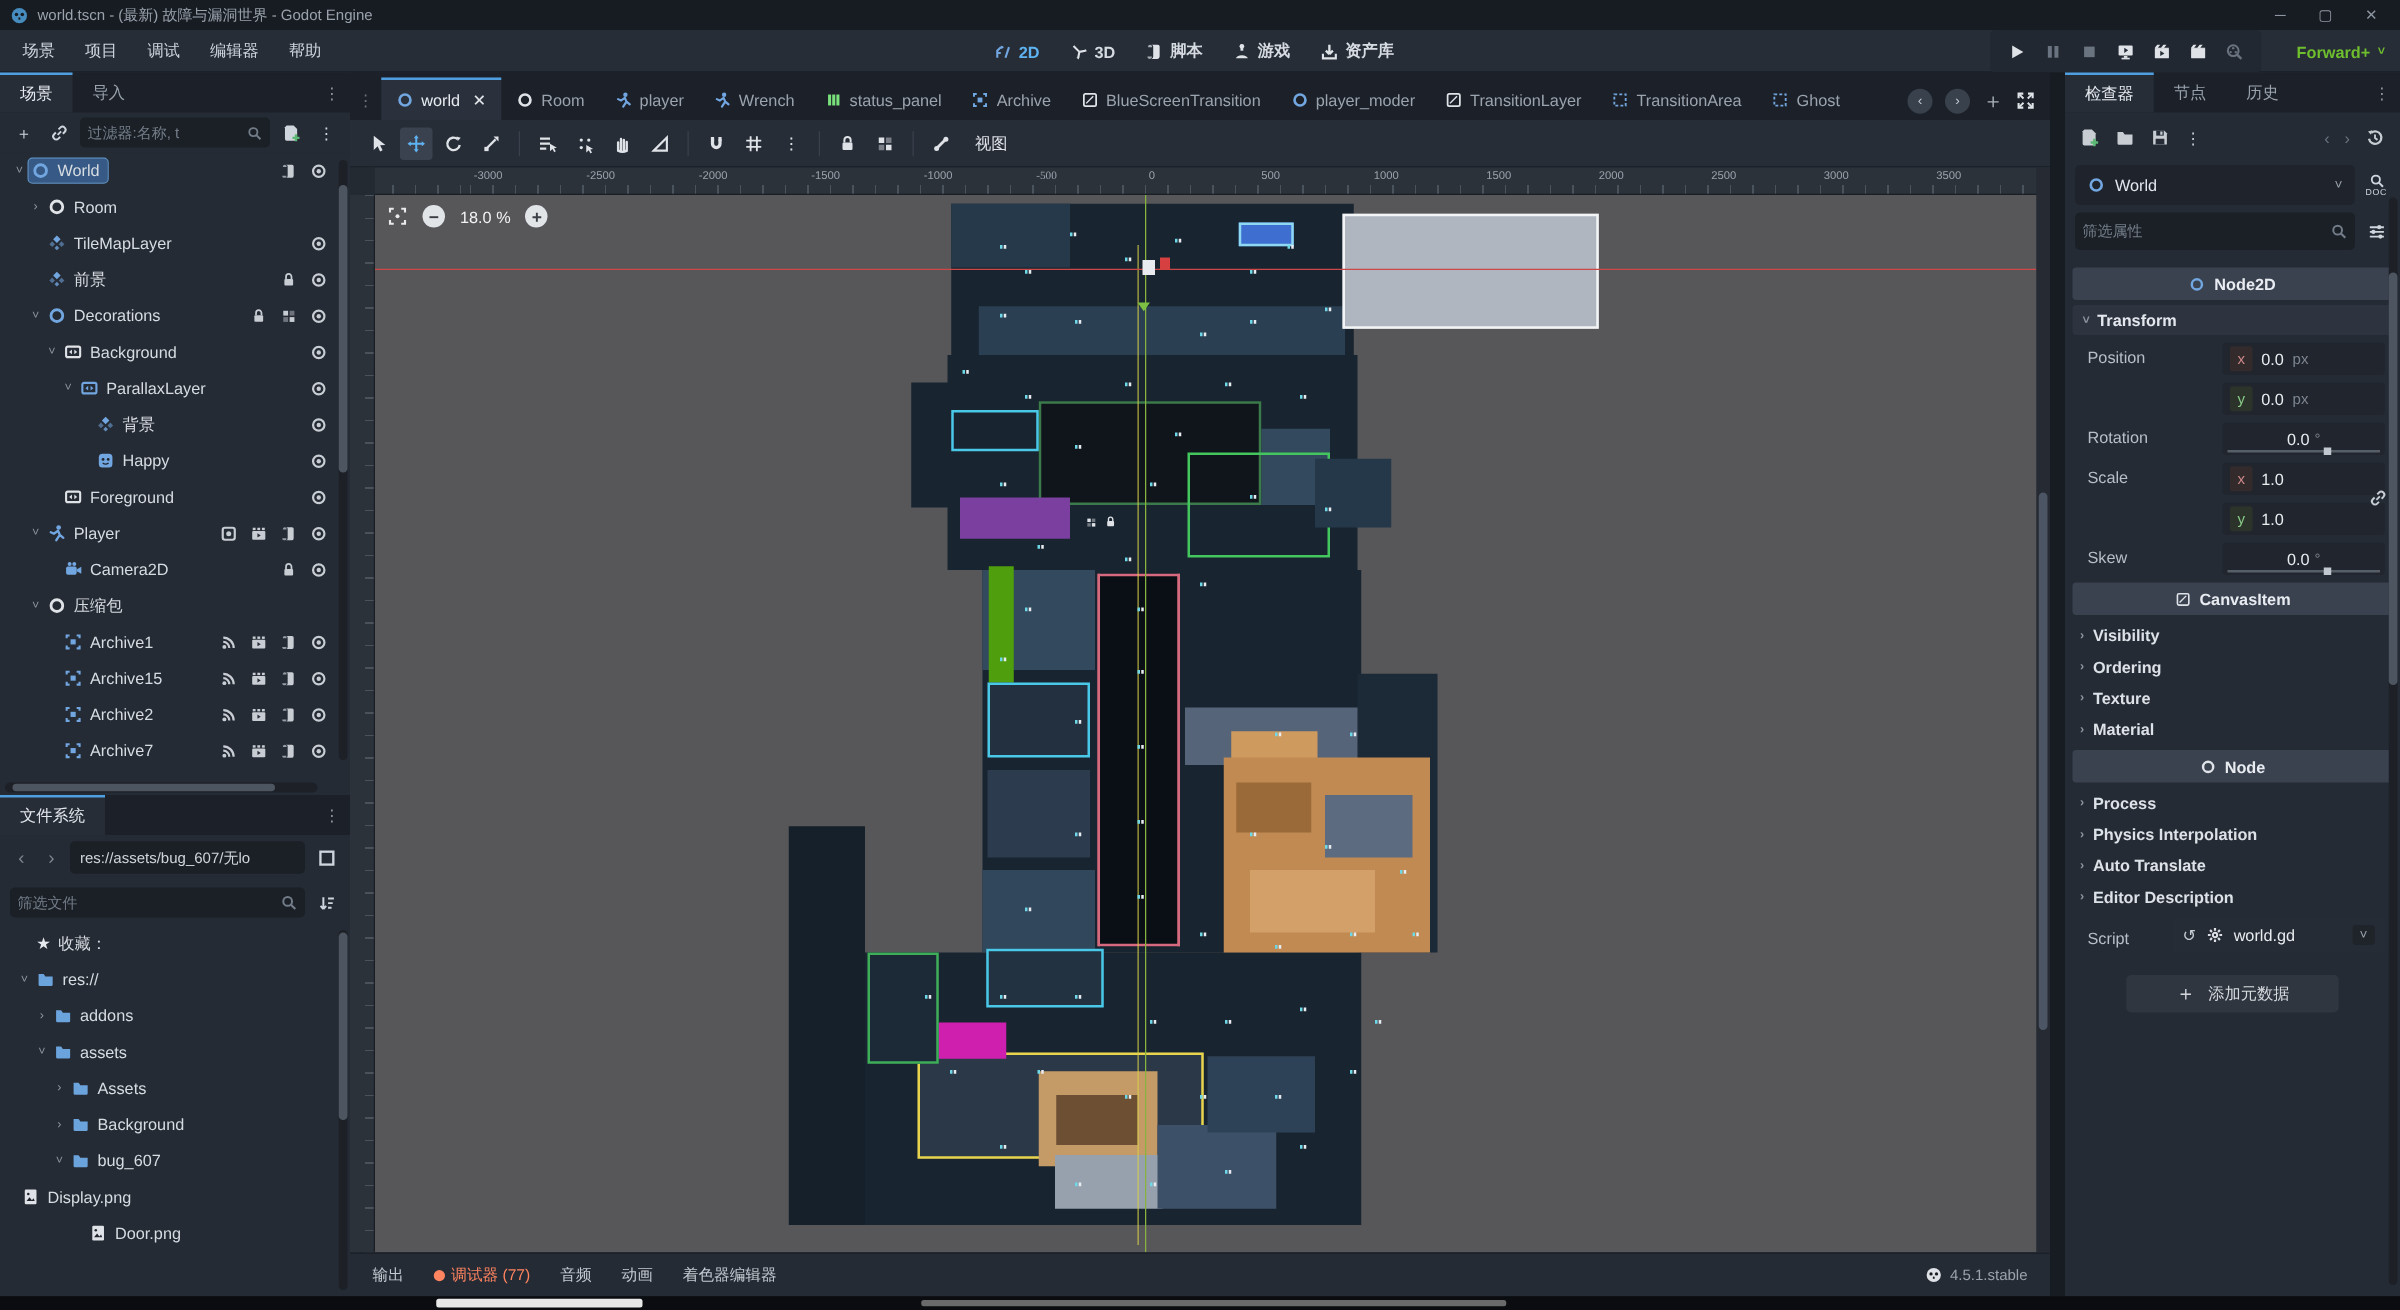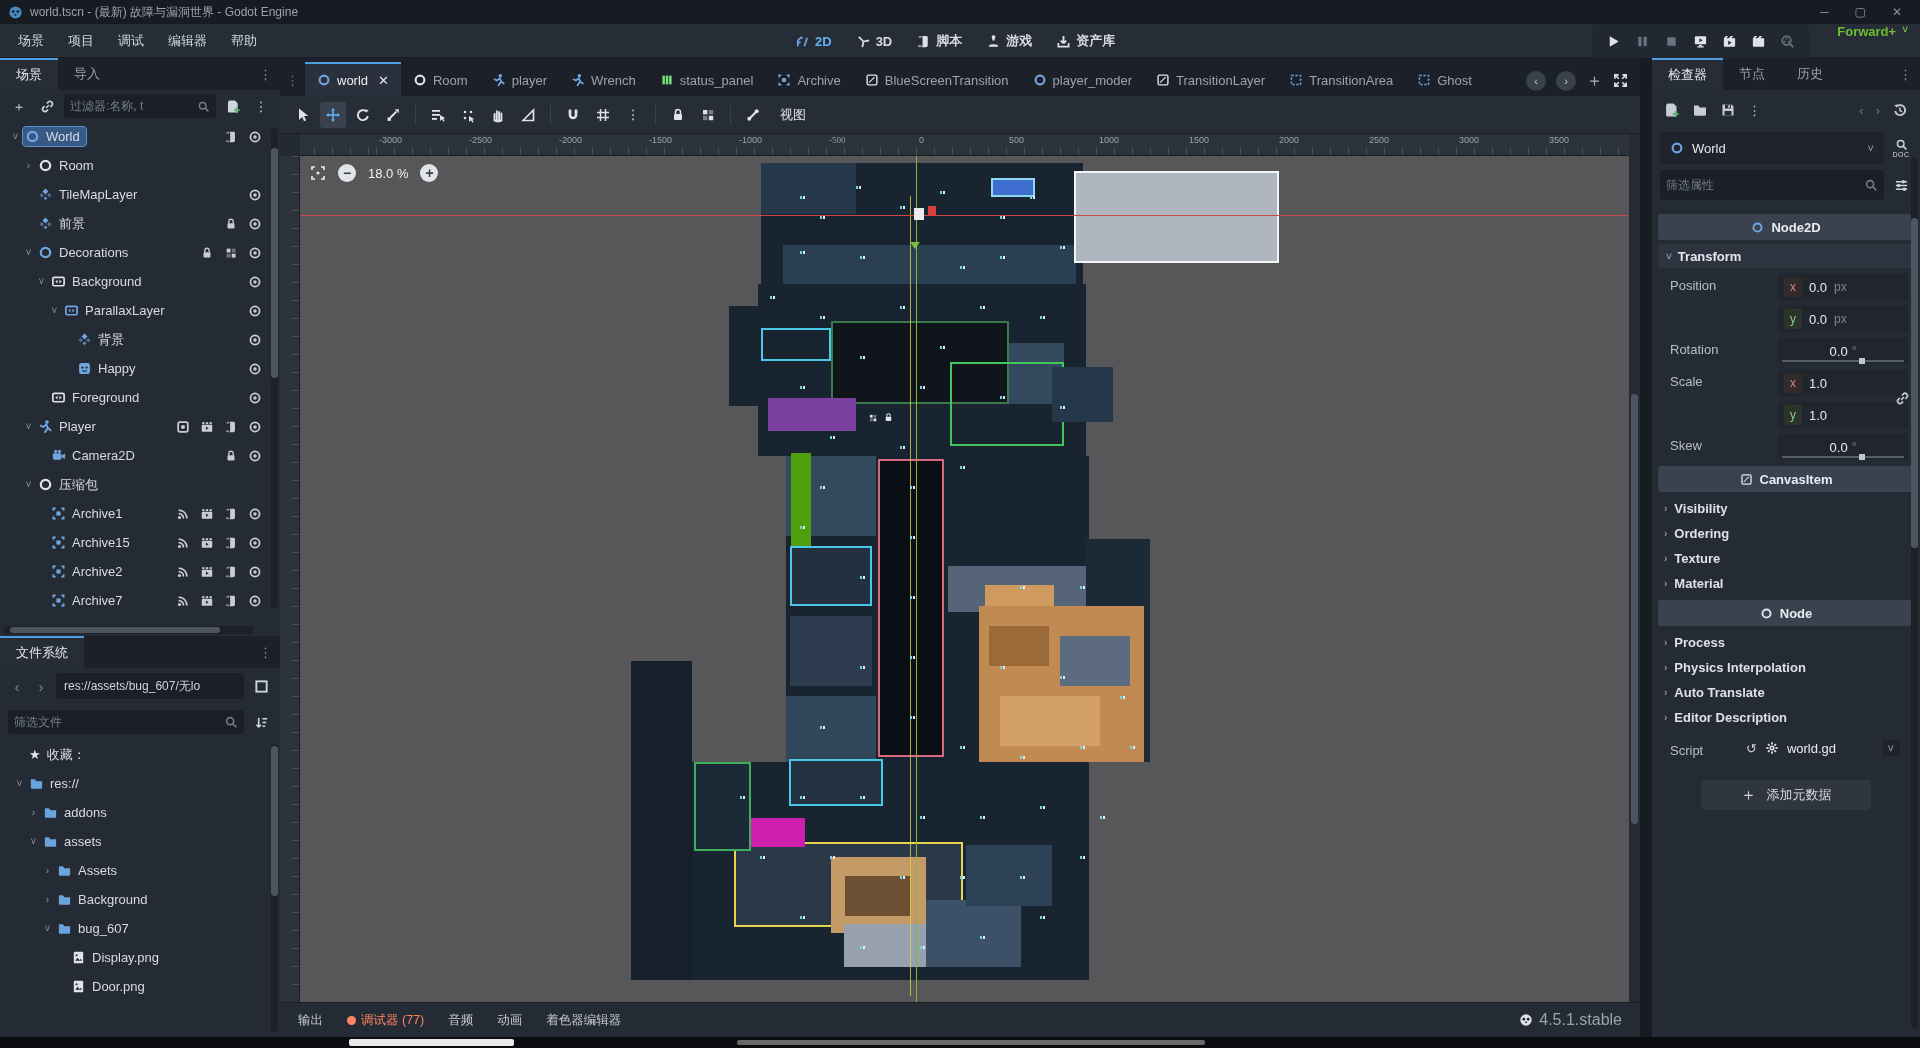--- a/index.html
+++ b/index.html
@@ -11,21 +11,21 @@
   .winbtns{margin-left:auto;display:flex;gap:26px;padding-right:10px;color:#8d95a0;font-size:12px;}
   .winbtns span{cursor:default;}
   
   .menubar{position:absolute;left:0;top:24px;width:1920px;height:34px;background:#262d37;display:flex;align-items:center;border-bottom:1px solid #1a1f26;}
   .menus{display:flex;padding-left:6px;}
   .menu-item{padding:4px 12px;color:#cfd5dc;border-radius:3px;}
   .workspaces{position:absolute;left:786px;top:0;height:34px;display:flex;align-items:center;gap:6px;}
   .ws-btn{display:flex;align-items:center;gap:5px;padding:3px 9px;border-radius:3px;color:#d6dbe1;font-weight:bold;}
   .ws-btn.active{color:#5fb2f0;}
   .playback{position:absolute;left:1592px;top:0;height:34px;display:flex;align-items:center;gap:14px;background:#222831;padding:0 14px;border-radius:4px;margin-top:0;}
-  .renderer{position:absolute;right:12px;top:0;height:34px;display:flex;align-items:flex-start;gap:6px;color:#6fbe2e;font-weight:bold;}
+  .renderer{position:absolute;right:12px;top:0;height:34px;display:flex;align-items:center;gap:6px;color:#6fbe2e;font-weight:bold;}
   
   .dock-left{position:absolute;left:0;top:58px;width:280px;height:979px;background:#252b34;}
   .center{position:absolute;left:280px;top:58px;width:1360px;height:979px;background:#21262e;}
   .splitter{position:absolute;left:1640px;top:58px;width:12px;height:979px;background:#171c23;}
   .dock-right{position:absolute;left:1652px;top:58px;width:268px;height:979px;background:#252b34;}
   .taskbar{position:absolute;left:0;top:1037px;width:1920px;height:11px;background:#0a0c10;}
   
   .dtabs{display:flex;background:#1c2129;height:32px;align-items:stretch;position:relative;}
   .dtab{display:flex;align-items:center;padding:0 16px;color:#99a2ad;position:relative;}
   .dtab.active{background:#262d37;color:#e4e8ee;border-top:2px solid #4f9fe0;}
@@ -87,21 +87,21 @@
   .zoom-widget{position:absolute;left:10px;top:8px;display:flex;align-items:center;gap:12px;color:#e8eaec;}
   .zoom-circle{width:18px;height:18px;border-radius:50%;background:#e2e5e8;color:#3a3f46;display:flex;align-items:center;justify-content:center;font-size:14px;font-weight:bold;line-height:1;}
   .zoom-label{font-size:13px;color:#f0f2f4;}
   .canvas-vscroll{position:absolute;right:0;top:76px;width:11px;height:868px;background:#262b33;}
   .canvas-vscroll .hnd{position:absolute;left:2px;top:260px;width:7px;height:430px;background:#4b5563;border-radius:4px;}
   
   .bottombar{position:absolute;left:0;top:944px;width:1360px;height:35px;background:#252b34;border-top:1px solid #1a1f26;display:flex;align-items:center;gap:4px;padding:0 8px;}
   .bb-item{padding:4px 10px;color:#c4cad2;font-size:12.5px;display:flex;align-items:center;gap:5px;border-radius:3px;}
   .bb-item.accent{color:#ff8460;}
   .bb-dot{width:9px;height:9px;border-radius:50%;background:#ff8460;display:inline-block;}
-  .bb-right{margin-left:auto;display:flex;align-items:center;gap:6px;color:#9aa2ac;font-size:16px;padding-right:10px;}
+  .bb-right{margin-left:auto;display:flex;align-items:center;gap:6px;color:#9aa2ac;font-size:12px;padding-right:10px;}
   
   .insp-toolbar{height:40px;display:flex;align-items:center;gap:12px;padding:0 12px;color:#c8cdd4;}
   .insp-toolbar .gap{flex:1;}
   .obj-row{display:flex;align-items:center;gap:6px;padding:2px 8px;}
   .obj-select{flex:1;height:32px;background:#1f242c;border-radius:4px;display:flex;align-items:center;gap:8px;padding:0 10px;color:#e4e8ee;}
   .obj-select .chev{margin-left:auto;color:#9aa2ac;font-size:11px;}
   .insp-filter{display:flex;align-items:center;gap:6px;padding:4px 8px;}
   .insp-scroll{position:relative;padding:6px 4px 0 4px;}
   .category{height:26px;background:#3a4250;border-radius:3px;display:flex;align-items:center;justify-content:center;gap:7px;font-weight:bold;color:#e8ecf1;margin:4px 2px;}
   .sect-hdr{height:24px;display:flex;align-items:center;gap:6px;padding:0 8px;font-weight:bold;color:#e4e8ee;background:#2d3440;border-radius:3px;margin:2px 2px;}
@@ -902,21 +902,21 @@
         </div>
         <div class="tree-row" style="padding-left: 40px;">
           <span class="tr-arrow">˅</span>
           <span class="tr-main">
             <svg width="15" height="15" class="ic fold">
               <use href="#s-folder"></use>
             </svg>
             <span class="tr-name">bug_607</span>
           </span>
         </div>
-        <div class="tree-row" style="padding-left: 54px;">
+        <div class="tree-row" style="">
           <span class="tr-arrow"></span>
           <span class="tr-main">
             <svg width="15" height="15" class="ic white-ic">
               <use href="#s-file"></use>
             </svg>
             <span class="tr-name">Display.png</span>
           </span>
         </div>
         <div class="tree-row" style="padding-left: 54px;">
           <span class="tr-arrow"></span>

